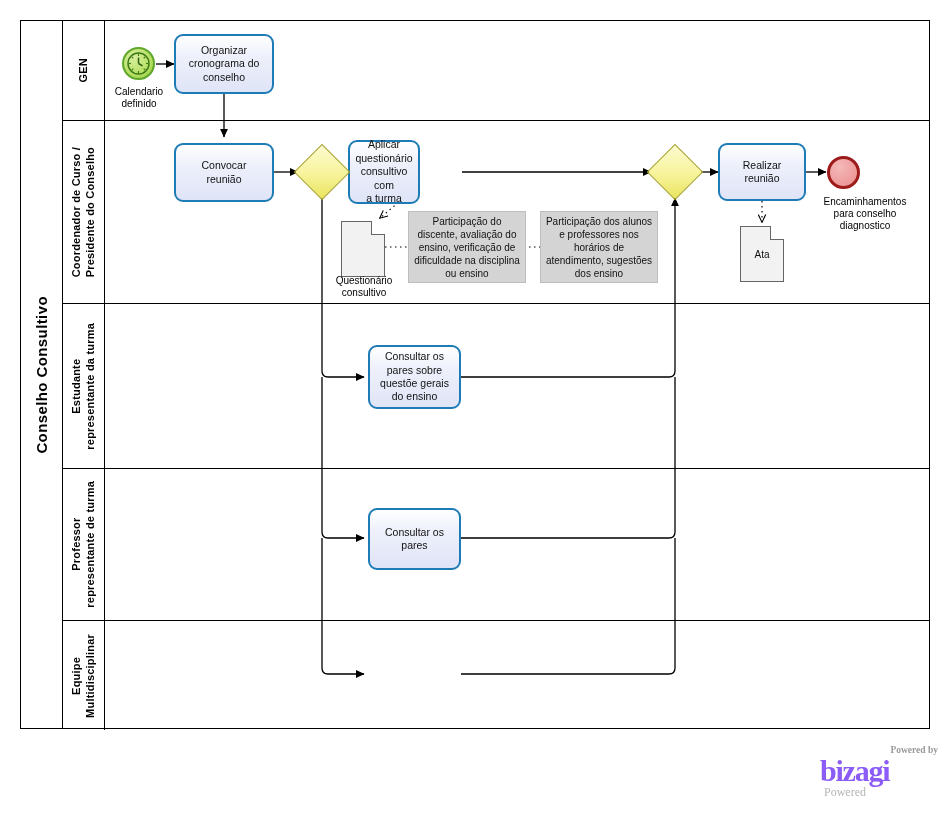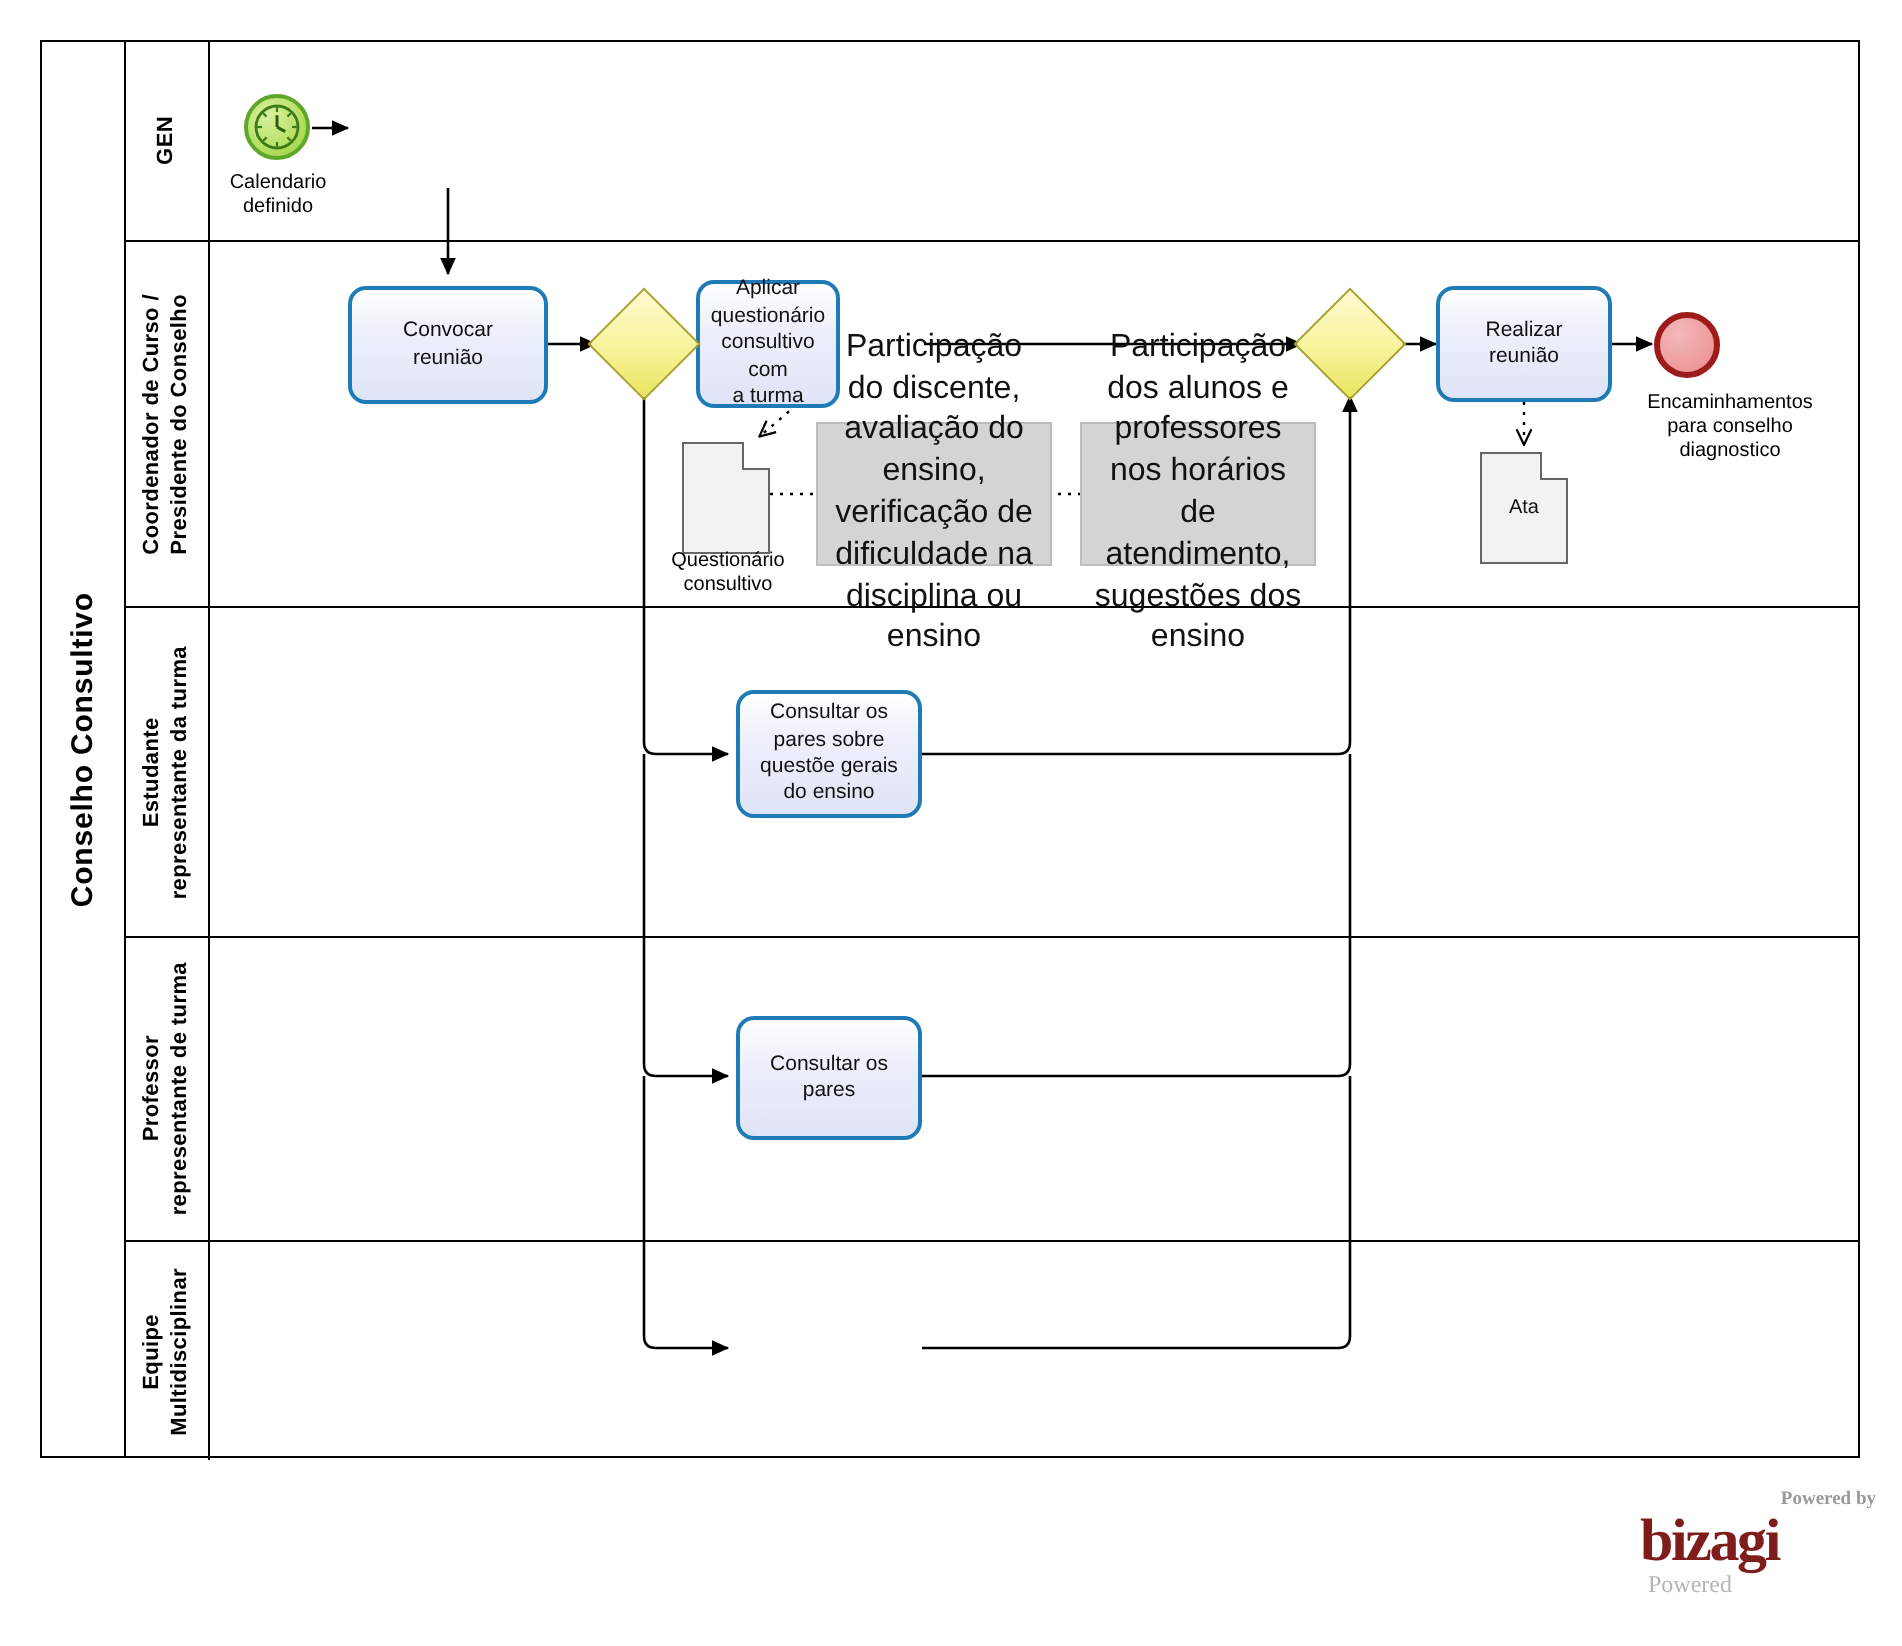--- a/index.html
+++ b/index.html
@@ -170,21 +170,21 @@
     line-height: 1.2;
     color: #000;
   }
 
   
   .annot {
     position: absolute;
     background: #d4d4d4;
     border: 1px solid #bdbdbd;
     box-sizing: border-box;
-    font-size: 16px;
+    font-size: 10px;
     color: #111;
     line-height: 1.3;
     text-align: center;
     display: flex;
     align-items: center;
     justify-content: center;
     padding: 3px 4px;
   }
 
   
@@ -213,21 +213,21 @@
     font-size: 9.5px;
     color: #9a9a9a;
     font-weight: bold;
   }
   .logo-word {
     position: absolute;
     left: 0;
     top: 11px;
     font-size: 30px;
     font-weight: bold;
-    color: #7f1d1d;
+    color: #8b5cf6;
     letter-spacing: -1.2px;
     line-height: 1;
   }
   .logo-modeler {
     position: absolute;
     left: 4px;
     top: 40px;
     font-size: 12px;
     color: #b5b5b5;
   }
@@ -327,20 +327,23 @@
         <line x1="19.7" y1="19.7" x2="21.4" y2="21.4"></line>
         <line x1="21.4" y1="7.6" x2="19.7" y2="9.3"></line>
         <line x1="9.3" y1="19.7" x2="7.6" y2="21.4"></line>
       </g>
       <line x1="14.5" y1="14.5" x2="14.5" y2="8.6" stroke="#2c5d10" stroke-width="1.5"></line>
       <line x1="14.5" y1="14.5" x2="18.6" y2="16.8" stroke="#2c5d10" stroke-width="1.5"></line>
     </svg>
   </div>
   <div class="event-label" style="left:96px; top:86px; width:86px;">Calendario<br>definido</div>
 
+  <div class="task" style="left:174px; top:34px; width:100px; height:60px;">
+    <span>Organizar<br>cronograma do<br>conselho</span>
+  </div>
 
   <div class="task" style="left:174px; top:143px; width:100px; height:59px;">
     <span>Convocar<br>reunião</span>
   </div>
 
   <div class="task" style="left:348px; top:140px; width:72px; height:64px;">
     <span>Aplicar<br>questionário<br>consultivo com<br>a turma</span>
   </div>
 
   <div class="task" style="left:718px; top:143px; width:88px; height:58px;">

